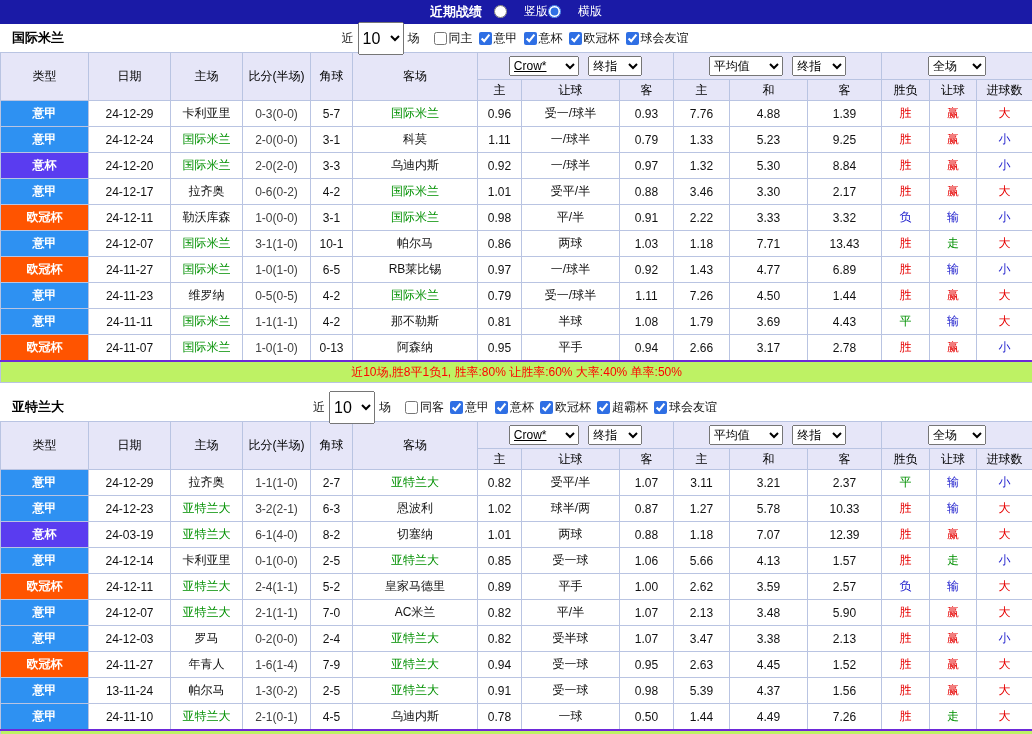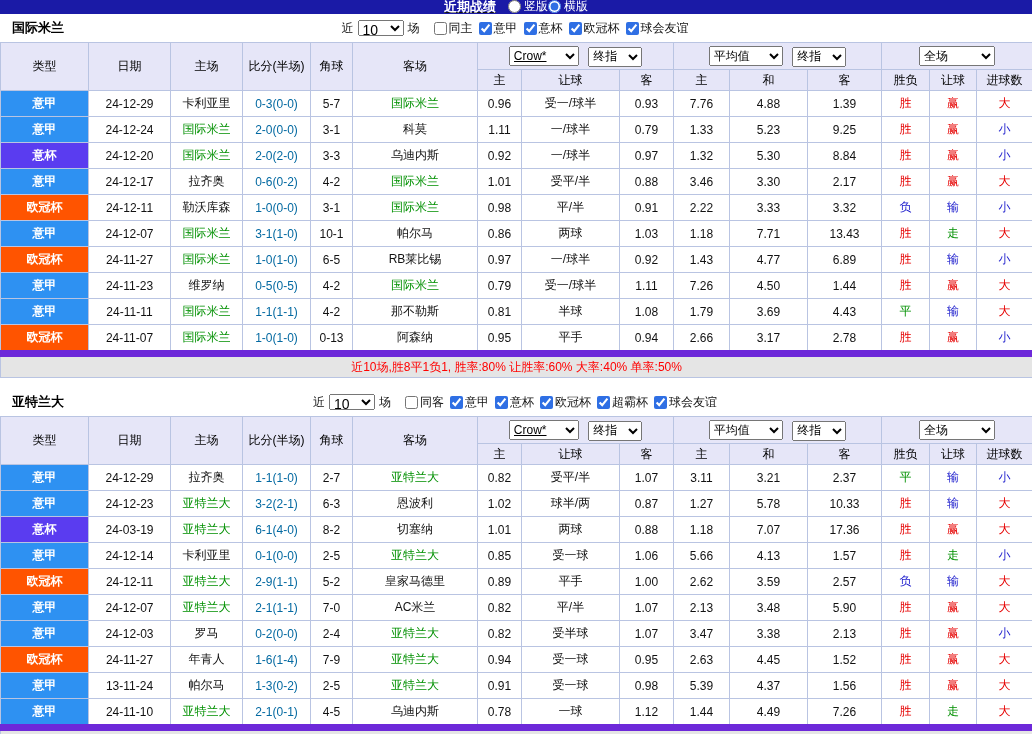--- a/index.html
+++ b/index.html
@@ -1,44 +1,44 @@
 <!DOCTYPE html>
 <html><head>
 <meta charset="utf-8">
 <style>
   html,body{margin:0;padding:0;background:#fff;}
   body{width:1032px;font-family:"Liberation Sans","DejaVu Sans",sans-serif;font-size:12px;color:#111;}
   
-  .topbar{height:14px;background:#1a1aa6;display:flex;align-items:center;justify-content:center;gap:12px;text-decoration:underline;}
+  .topbar{height:24px;background:#1a1aa6;display:flex;align-items:center;justify-content:center;gap:12px;}
   .topbar .title{color:#fff;font-weight:bold;font-size:13px;}
-  .topbar label{display:inline-flex;align-items:center;gap:3px;color:#fff;font-size:12px;cursor:pointer;justify-content:flex-end;}
+  .topbar label{display:inline-flex;align-items:center;gap:17px;color:#fff;font-size:12px;cursor:pointer;justify-content:flex-end;}
   .topbar input{margin:0;accent-color:#2f6fe4;}
   
   .section-head{position:relative;height:28px;display:flex;align-items:center;background:#fff;}
   .team-name{position:absolute;left:12px;font-weight:bold;font-size:13px;color:#000;}
   .filters{margin:0 auto;display:flex;align-items:center;gap:4px;}
-  .filters select{font-size:14px;height:16px;}
+  .filters select{font-size:16px;height:33px;}
   .filters .checks{display:inline-flex;align-items:flex-end;margin-left:6px;}
   .filters .checks label{display:inline-flex;align-items:center;margin-right:2px;cursor:pointer;}
   .filters .checks input{margin:0 2px 0 4px;accent-color:#2f6fe4;width:13px;height:13px;}
   
   table{border-collapse:collapse;table-layout:fixed;width:1032px;}
   th,td{border:1px solid #b9c4e2;text-align:center;padding:0;font-size:12px;white-space:nowrap;overflow:hidden;}
   thead th{background:#e6e6f8;font-weight:normal;color:#000;}
   tr.h1 th{height:26px;}
   tr.h2 th{height:20px;}
   tbody td{height:25px;background:#fff;}
   thead select{font-size:12px;height:20px;margin:0 3px;}
-  .sel-book{width:70px;text-decoration:underline;} .sel-final{width:54px;font-family:Liberation Mono, monospace;} .sel-avg{width:74px;} .sel-full{width:76px;} .sel-count{width:46px;}
+  .sel-book{width:70px;text-decoration:underline;} .sel-final{width:54px;} .sel-avg{width:74px;} .sel-full{width:58px;} .sel-count{width:46px;}
   td.type{color:#fff;font-weight:bold;}
   .t-seriea{background:#2e91f2;} .t-coppa{background:#5a3cf0;} .t-ucl{background:#ff5400;}
-  td.score{color:#0369a1;}
+  td.score{color:#404040;}
   td.focus{color:#009000;}
   .red{color:#e60000;} .blue{color:#1a1acc;} .green{color:#009000;}
-  tfoot td.summary{height:20px;color:#f00;background:#e5e5e5;border-top:7px solid #6d28d9;}
+  tfoot td.summary{height:20px;color:#f00;background:#bef264;border-top:2px solid #6d28d9;}
   .gap{height:10px;}
 </style>
 </head>
 <body>
 
 <div class="topbar">
   <span class="title">近期战绩</span>
   <span><label>
         <input type="radio" name="layout" style="">
         <span>竖版</span>
@@ -442,21 +442,21 @@
           <td>24-03-19</td>
           <td class="focus">亚特兰大</td>
           <td class="score">6-1(4-0)</td>
           <td>8-2</td>
           <td>切塞纳</td>
           <td>1.01</td>
           <td>两球</td>
           <td>0.88</td>
           <td>1.18</td>
           <td>7.07</td>
-          <td>17.36</td>
+          <td>12.39</td>
           <td class="red">胜</td>
           <td class="red">赢</td>
           <td class="red">大</td>
         </tr>
         <tr>
           <td class="type t-seriea">意甲</td>
           <td>24-12-14</td>
           <td>卡利亚里</td>
           <td class="score">0-1(0-0)</td>
           <td>2-5</td>
@@ -468,21 +468,21 @@
           <td>4.13</td>
           <td>1.57</td>
           <td class="red">胜</td>
           <td class="green">走</td>
           <td class="blue">小</td>
         </tr>
         <tr>
           <td class="type t-ucl">欧冠杯</td>
           <td>24-12-11</td>
           <td class="focus">亚特兰大</td>
-          <td class="score">2-9(1-1)</td>
+          <td class="score">2-4(1-1)</td>
           <td>5-2</td>
           <td>皇家马德里</td>
           <td>0.89</td>
           <td>平手</td>
           <td>1.00</td>
           <td>2.62</td>
           <td>3.59</td>
           <td>2.57</td>
           <td class="blue">负</td>
           <td class="blue">输</td>
@@ -558,21 +558,21 @@
         </tr>
         <tr>
           <td class="type t-seriea">意甲</td>
           <td>24-11-10</td>
           <td class="focus">亚特兰大</td>
           <td class="score">2-1(0-1)</td>
           <td>4-5</td>
           <td>乌迪内斯</td>
           <td>0.78</td>
           <td>一球</td>
-          <td>1.12</td>
+          <td>0.50</td>
           <td>1.44</td>
           <td>4.49</td>
           <td>7.26</td>
           <td class="red">胜</td>
           <td class="green">走</td>
           <td class="red">大</td>
         </tr>
       </tbody>
     <tfoot>
       <tr>

